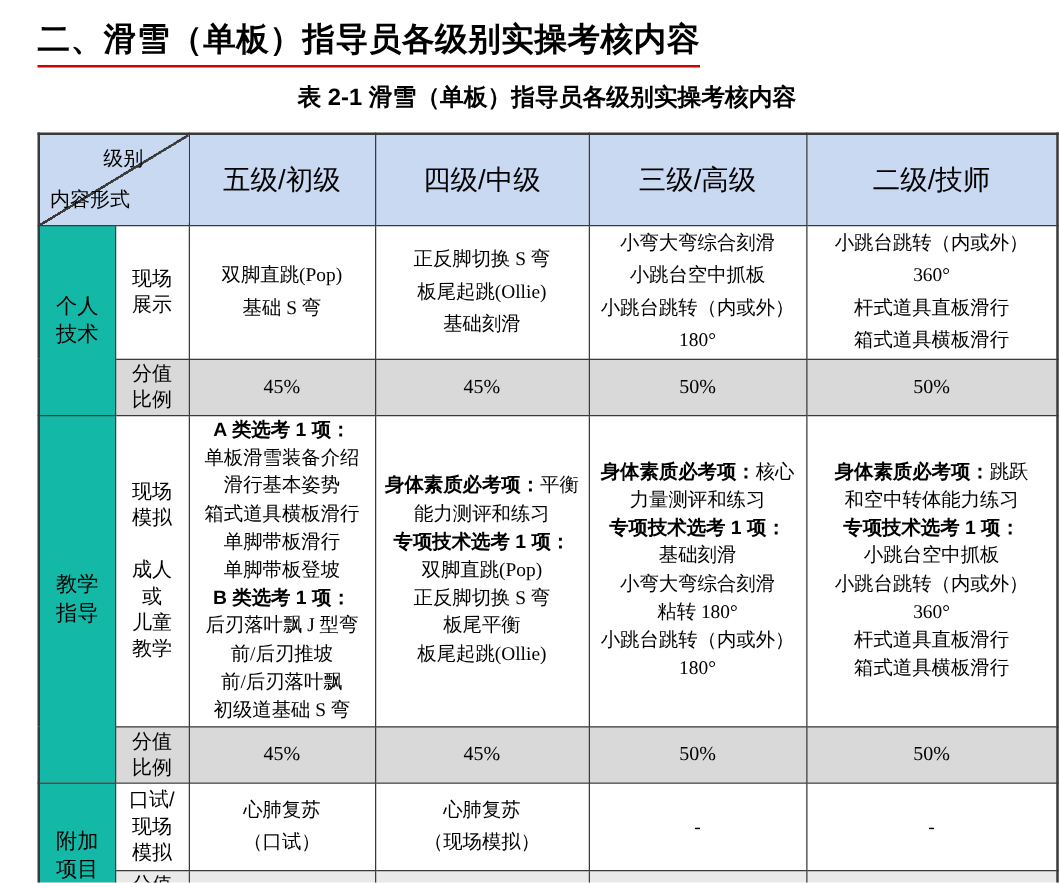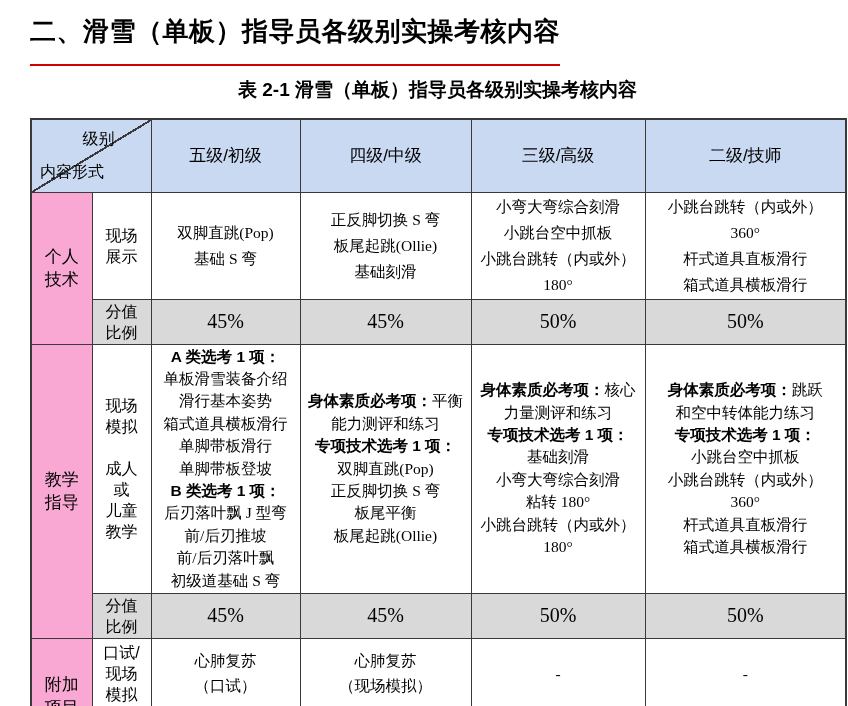--- a/index.html
+++ b/index.html
@@ -16,21 +16,21 @@
     font-family:"Liberation Sans",sans-serif;color:#000;
     overflow:hidden;
   }
   .title{
     margin:14px 0 0 30px;
     font-size:26px;font-weight:bold;letter-spacing:0.5px;
   }
   .title .underlined{
     display:inline-block;
     border-bottom:2px solid var(--title-underline);
-    padding-bottom:15px;
+    padding-bottom:3px;
   }
   .caption{
     width:815px;margin:11px 0 15px 30px;
     text-align:center;font-size:19px;font-weight:bold;
   }
   table.exam{
     width:815px;margin:7px 0 0 30px;
     border-collapse:collapse;table-layout:fixed;
     border:2px solid var(--border);
   }
@@ -43,46 +43,46 @@
   tr.h-header{height:73px;}
   tr.h-show{height:88px;}
   tr.h-score1{height:41px;}
   tr.h-teach{height:249px;}
   tr.h-score2{height:38px;}
   tr.h-extra{height:70px;}
   tr.h-score3{height:46px;}
 
   .level-hd{
     background:var(--header-bg);
-    font-weight:bold;font-size:17px;margin-left:44px;
+    font-weight:bold;font-size:22px;margin-left:44px;
   }
   .corner{
     position:relative;
     background-color:var(--header-bg);
     background-image:linear-gradient(to bottom right,
       transparent calc(50% - 1px),
       var(--border) calc(50% - 1px),
       var(--border) calc(50% + 1px),
       transparent calc(50% + 1px));
     font-weight:bold;font-size:16px;
   }
   .corner .corner-top{position:absolute;top:9px;right:36px;}
   .corner .corner-bottom{position:absolute;bottom:9px;left:8px;}
 
-  .group{font-weight:bold;font-size:17px;line-height:23px;background:#f9a8d4;}
+  .group{font-weight:bold;font-size:17px;line-height:23px;background:#14b8a6;}
   .rowlabel{font-weight:bold;font-size:16px;line-height:21px;}
   .content{
     font-family:"Liberation Serif",serif;
     font-size:15.5px;line-height:26px;
   }
   tr.h-teach .content{line-height:22.4px;font-size:15.5px;margin-top:32px;}
   tr.h-extra .content{line-height:25px;}
   .content .b{font-weight:bold;font-family:"Liberation Sans",sans-serif;}
   .score-cell{
-    font-family:"Liberation Serif",serif;font-size:20px;margin-left:42px;
+    font-family:"Liberation Serif",serif;font-size:16px;margin-left:42px;
   }
   tr.score-row td,tr.score-row th{background:var(--score-row-bg);}
   tr.score-row-light td,tr.score-row-light th{background:var(--score-row-bg-light);}
 </style>
 </head>
 <body>
 
 <div>
 
   <h1 class="title"><span class="underlined">二、滑雪（单板）指导员各级别实操考核内容</span></h1>

